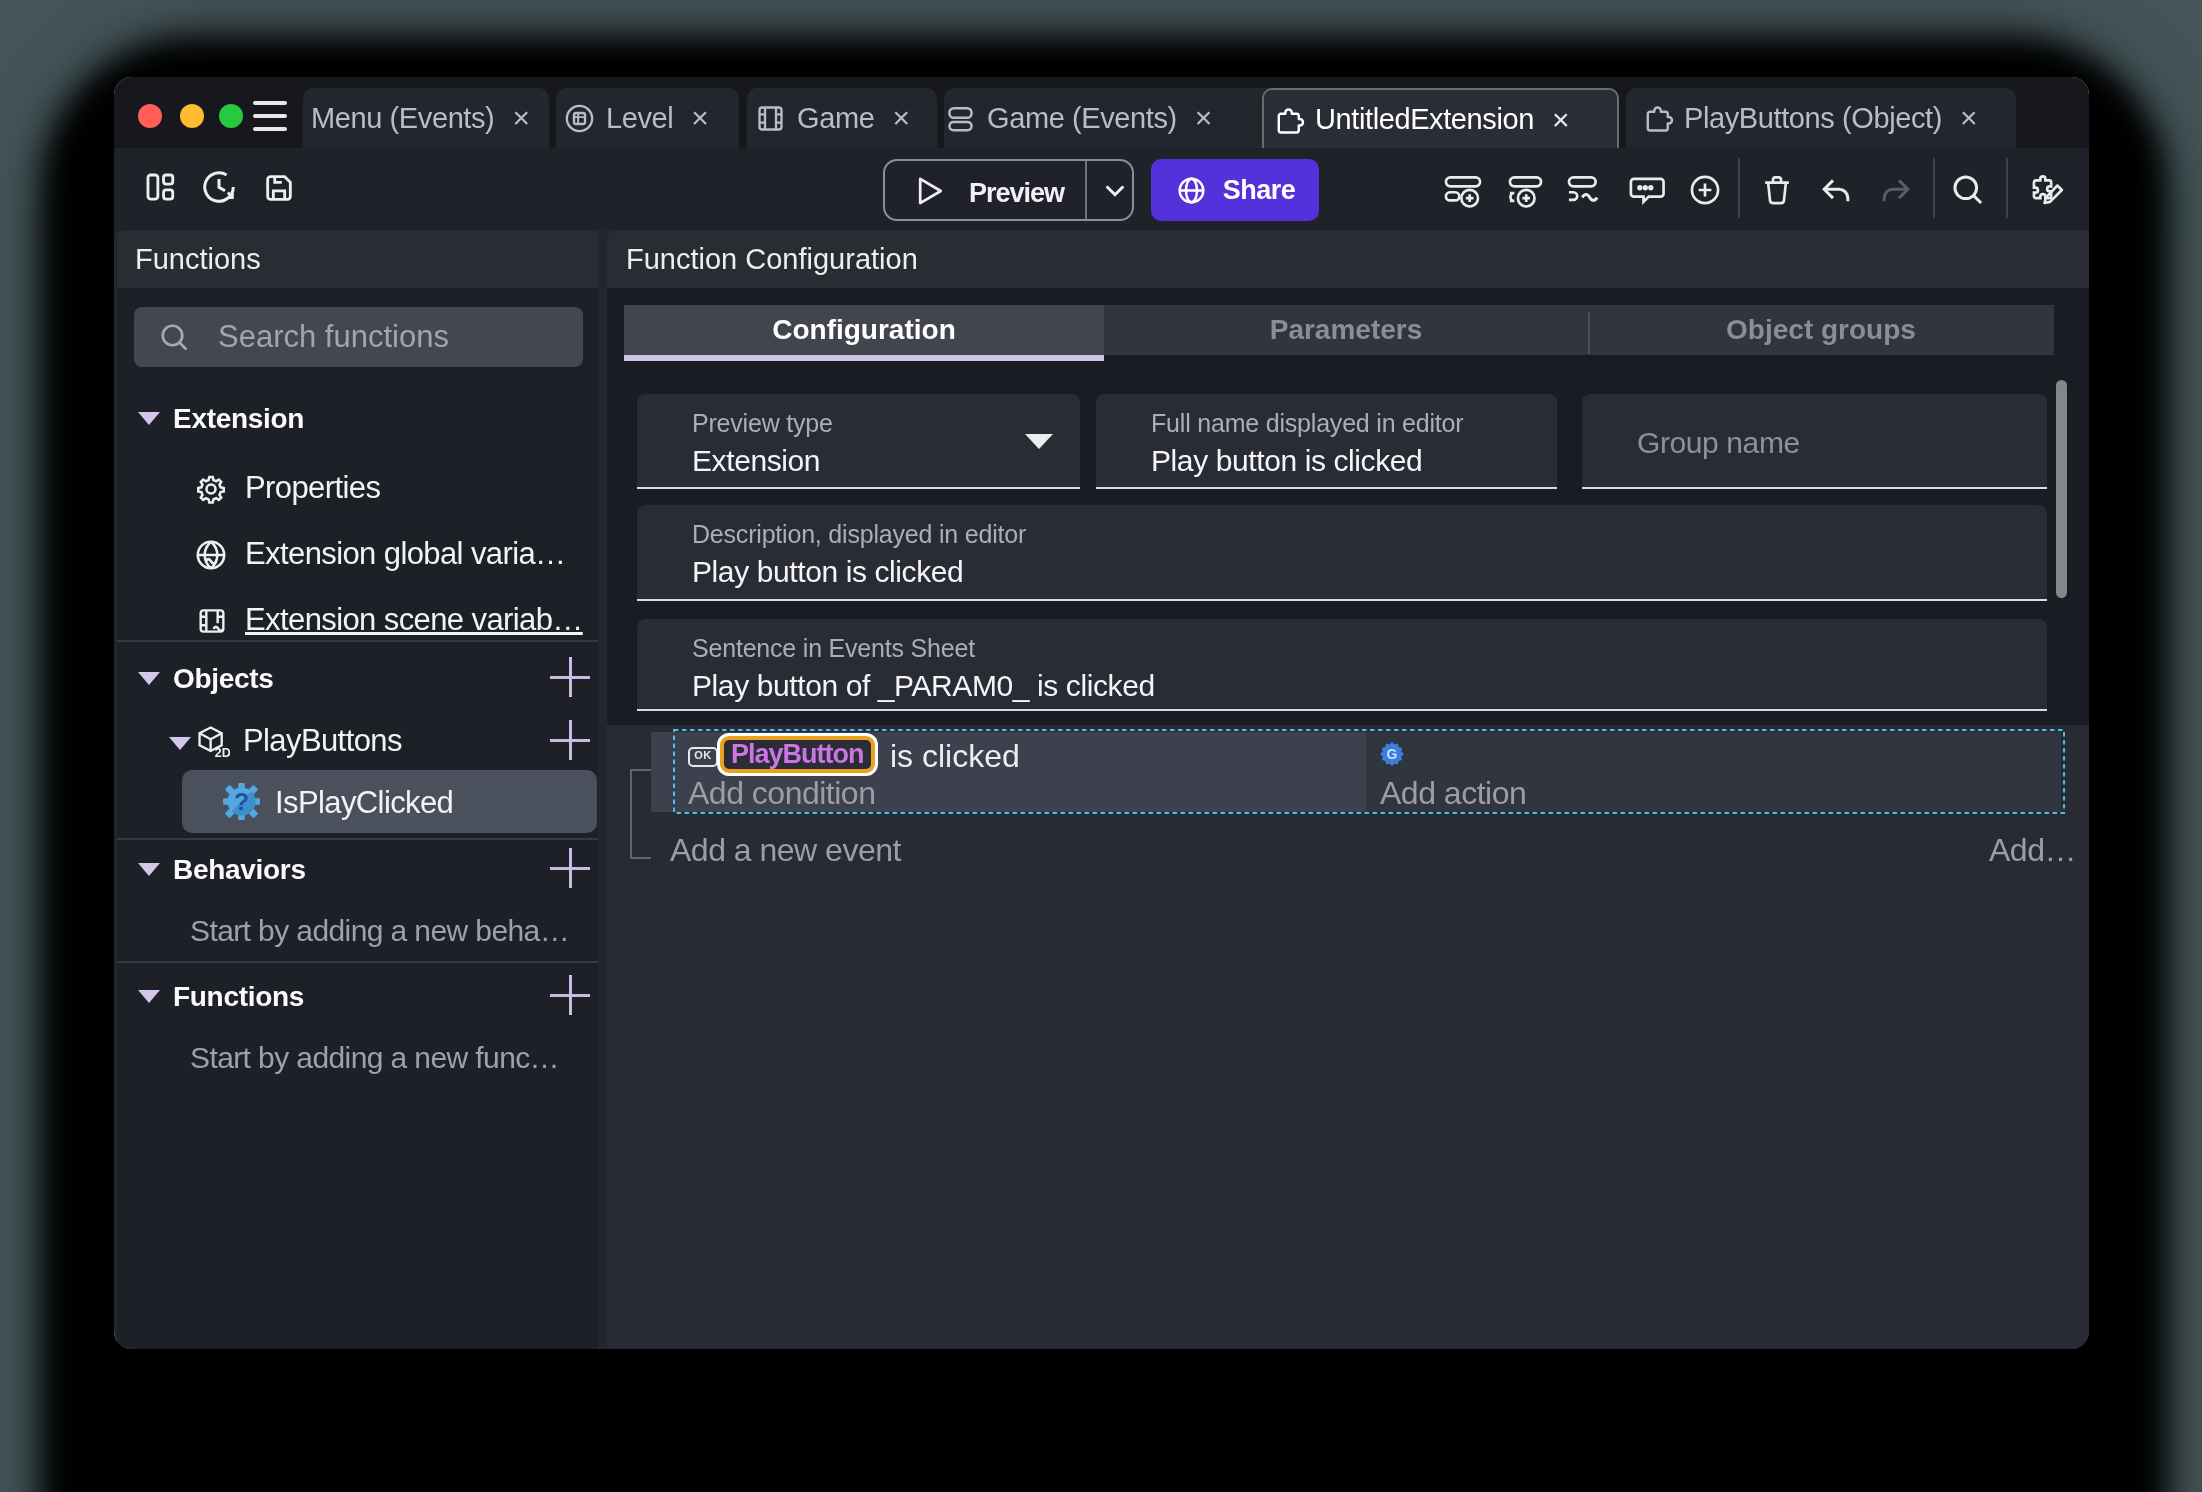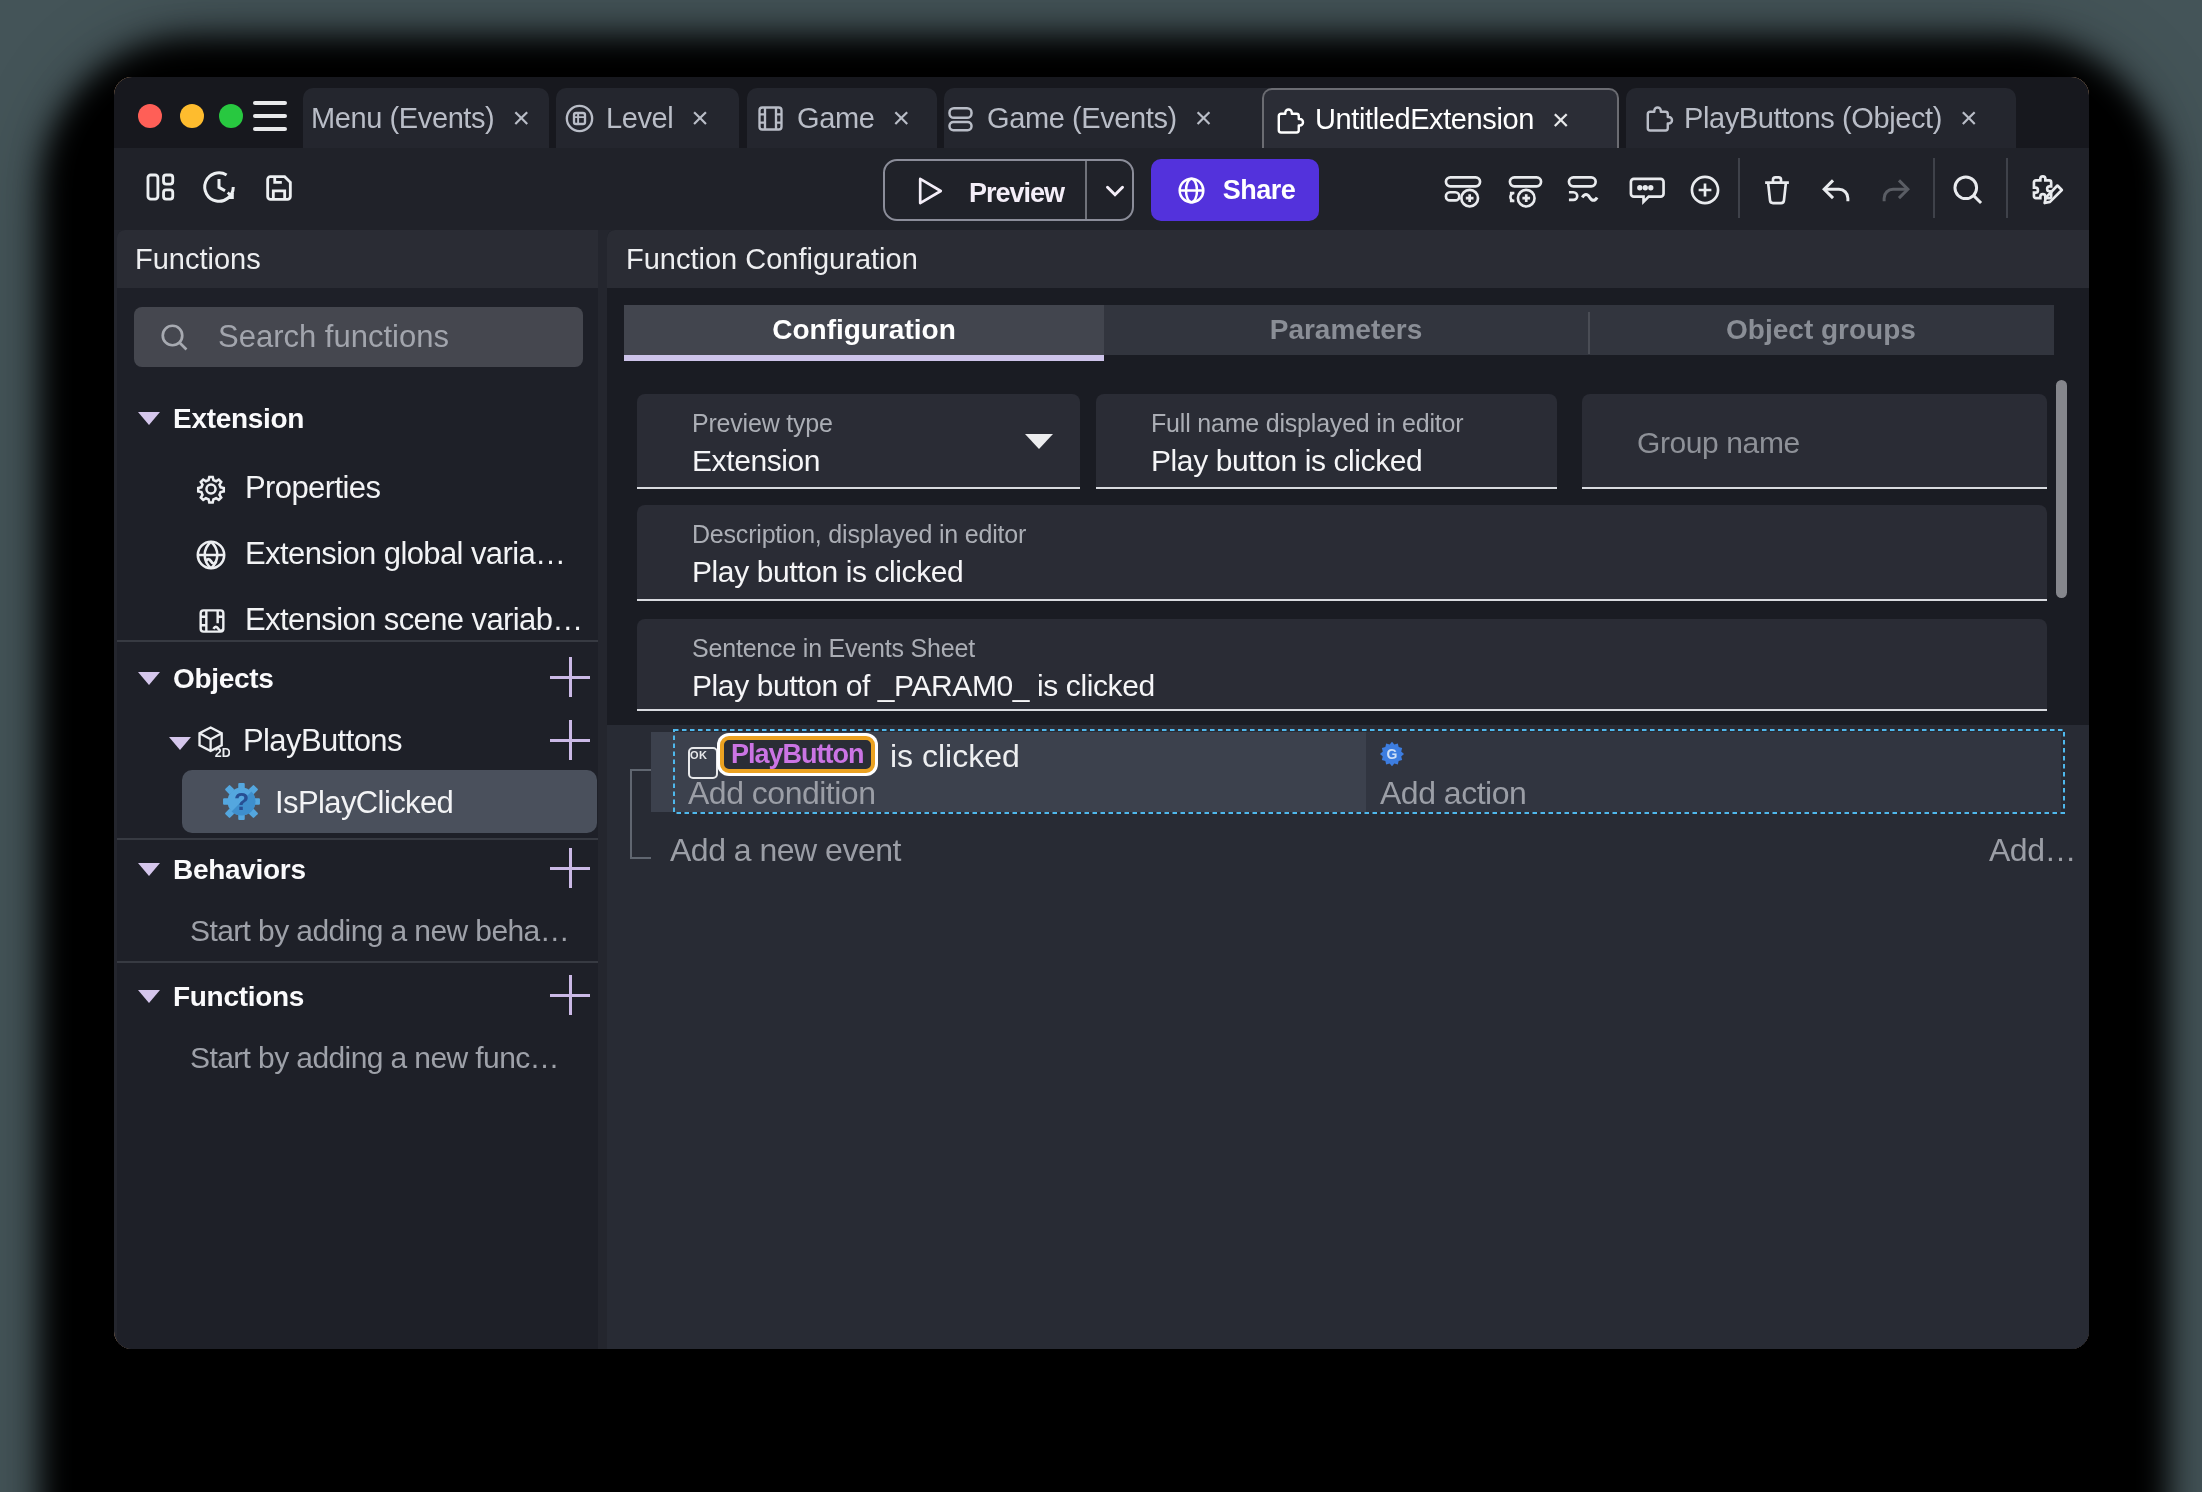--- a/index.html
+++ b/index.html
@@ -258,21 +258,21 @@
       </span>
       <div class="item" style="left:128px; top:306px;">Extension global varia…</div>
 
       <span class="ticon" style="left:78px; top:374px;">
         <svg width="34" height="34" viewBox="0 0 24 24" fill="none" stroke="#EDEFF2" stroke-width="1.7">
           <rect x="4" y="4.5" width="16" height="15" rx="2"></rect>
           <path d="M8 4.5v15M16 4.5v9M4 9h4M4 15h4M16 9h4"></path>
           <path d="M13 17.5c1.1-1.8 2.4-1.8 3.5 0s2.4 1.8 3.5 0" stroke-width="1.8"></path>
         </svg>
       </span>
-      <div class="item" style="left:128px; top:372px;">Extension scene variab…</div>
+      <div class="item" style="left:128px; top:372px;text-decoration:underline;">Extension scene variab…</div>
 
       <div class="dvd" style="top:410px;"></div>
 
       <div class="caret" style="left:21px; top:442px;"></div>
       <div class="sect" style="left:56px; top:433px;">Objects</div>
       <span class="plus" style="left:433px; top:427px;"></span>
 
       <div class="caret" style="left:52px; top:507px;"></div>
       <span class="ticon" style="left:77px; top:494px;">
         <svg width="36" height="36" viewBox="0 0 26 26" fill="none" stroke="#EDEFF2" stroke-width="1.7">
@@ -356,21 +356,21 @@
         <div style="position:absolute; left:44px; top:7px; width:715px; height:80px; background:#3C414D;"></div>
         <div style="position:absolute; left:759px; top:7px; width:695px; height:80px; background:#313540;"></div>
         <svg style="position:absolute; left:66px; top:4px;" width="1392" height="85">
           <rect x="1" y="1" width="1390" height="83" fill="none" stroke="#4FB8EC" stroke-width="2" stroke-dasharray="4.5 3.5"></rect>
         </svg>
 
         <svg style="position:absolute; left:20px; top:44px;" width="30" height="92" viewBox="0 0 30 92" fill="none" stroke="#606670" stroke-width="2">
           <path d="M24 1H4v88h20"></path>
         </svg>
 
-        <span style="position:absolute; left:81px; top:22px; width:30px; height:32px; border:2px solid #E8E9EB; border-radius:5px; color:#E8E9EB; font-size:11px; font-weight:bold; line-height:12px; letter-spacing:0.5px;">OK</span>
+        <span style="position:absolute; left:81px; top:22px; width:30px; height:20px; border:2px solid #E8E9EB; border-radius:5px; color:#E8E9EB; font-size:11px; font-weight:bold; text-align:center; line-height:12px; letter-spacing:0.5px;">OK</span>
         <span style="position:absolute; left:113px; top:11px; height:37px; padding:0 7px; background:#2A2D36; border:4px solid #EBA221; border-radius:9px; box-shadow:0 0 0 3px #FFFFFF; display:flex; align-items:center; color:#CB74E4; font-weight:bold; font-size:27px; letter-spacing:-1px;">PlayButton</span>
         <span style="position:absolute; left:283px; top:13px; color:#EDEEF0; font-size:32px;">is clicked</span>
         <span class="ev-gray" style="left:81px; top:50px;">Add condition</span>
 
         <svg style="position:absolute; left:771px; top:15px;" width="28" height="28" viewBox="0 0 24 24">
           <path fill="#3D7DE0" d="M12 1.5l2 2.4 3-.8.7 3 3 .7-.8 3 2.4 2.2-2.4 2.2.8 3-3 .7-.7 3-3-.8-2 2.4-2-2.4-3 .8-.7-3-3-.7.8-3L1.7 12l2.4-2.2-.8-3 3-.7.7-3 3 .8z"></path>
           <text x="12" y="16.6" text-anchor="middle" fill="#cfe0f7" font-size="12" font-weight="bold" font-family="Liberation Sans">G</text>
         </svg>
         <span class="ev-gray" style="left:773px; top:50px;">Add action</span>
 

